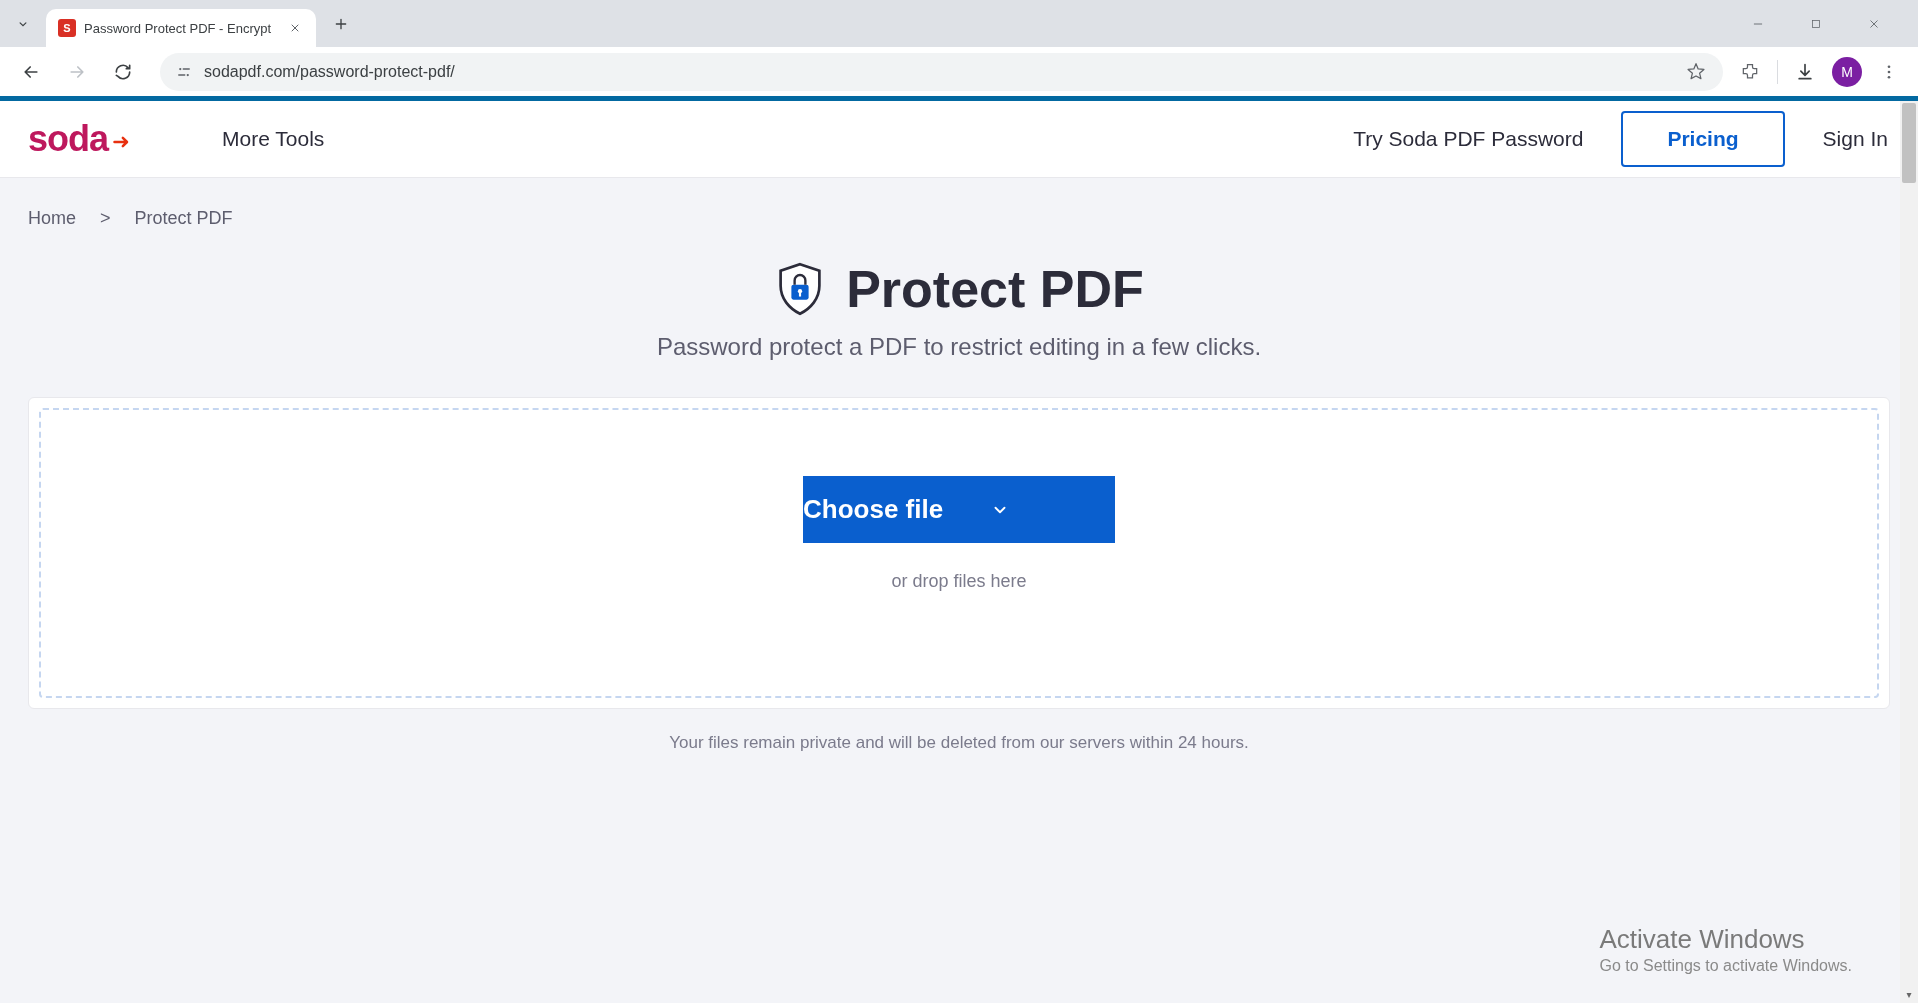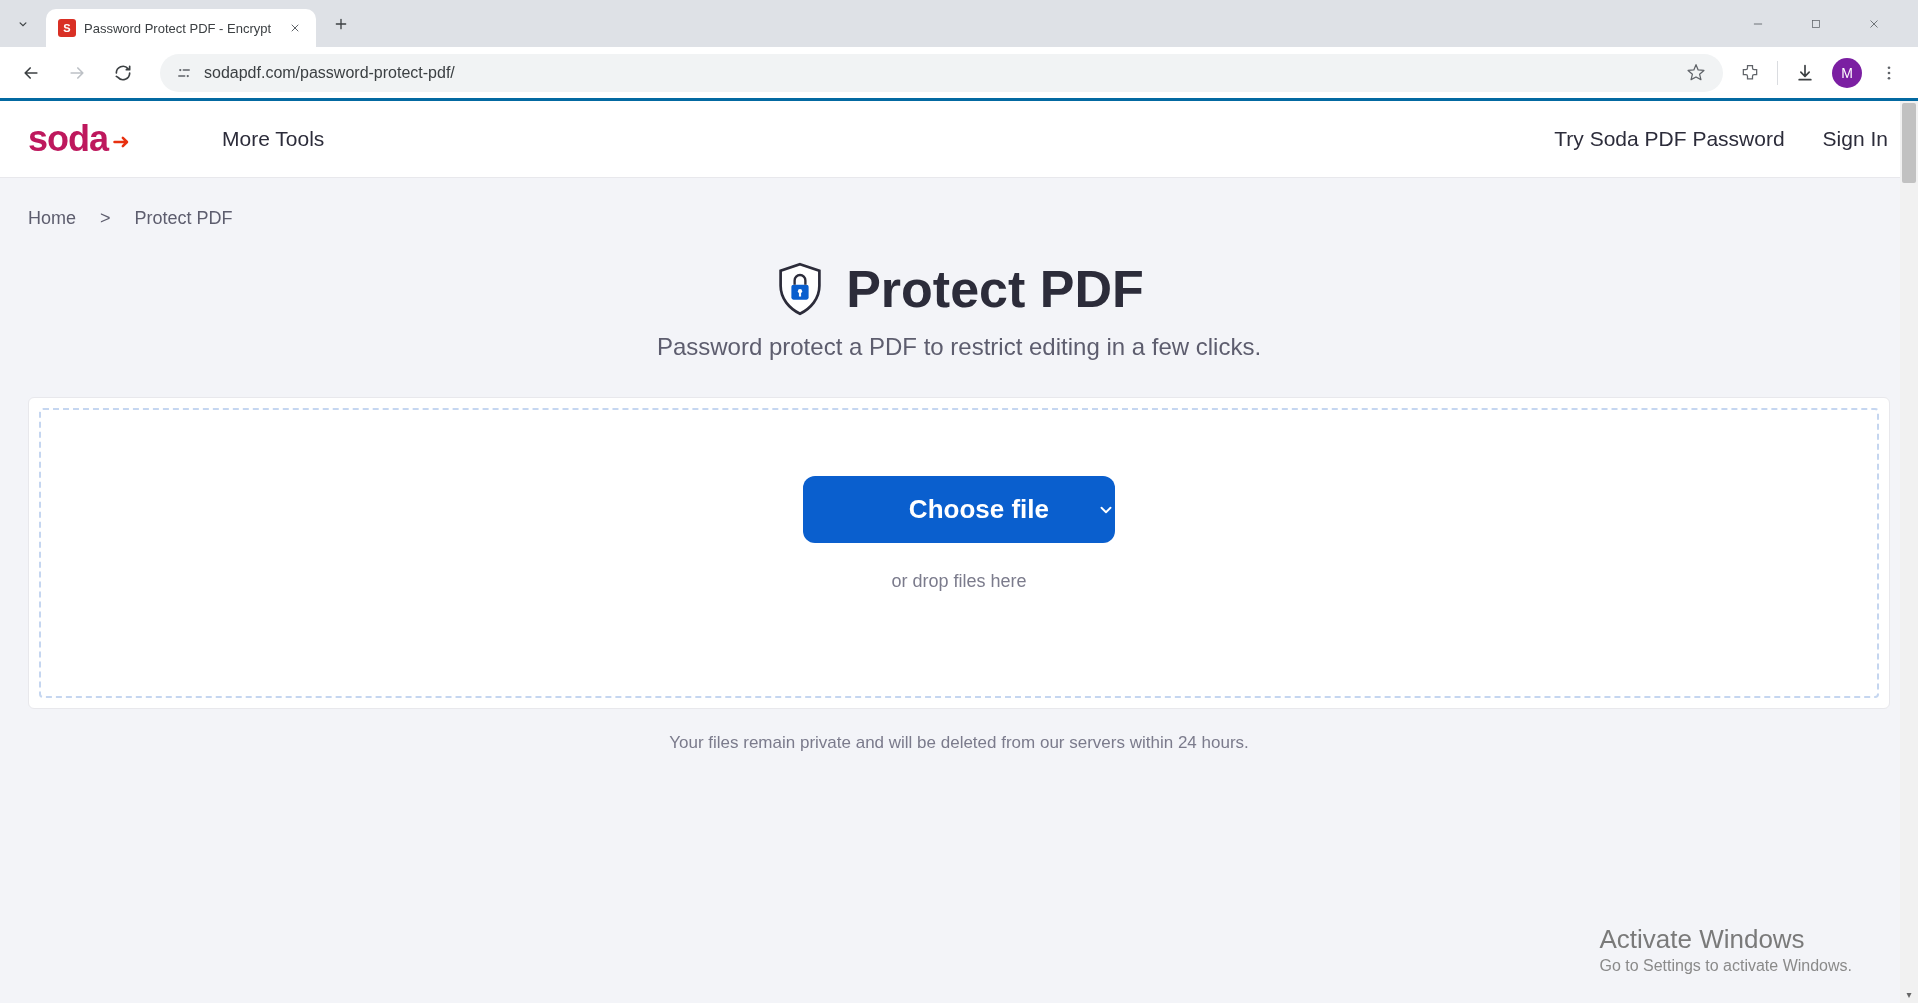--- a/index.html
+++ b/index.html
@@ -10,21 +10,21 @@
 .tab-bar { display: flex; align-items: center; height: 47px; padding: 0 8px; }
 .tab-dropdown { width: 30px; height: 30px; display: flex; align-items: center; justify-content: center; border-radius: 50%; cursor: pointer; margin-right: 8px; }
 .tab { display: flex; align-items: center; background: #fff; border-radius: 10px 10px 0 0; height: 38px; padding: 0 12px; min-width: 270px; margin-top: 9px; gap: 8px; }
 .tab-favicon { width: 18px; height: 18px; background: #d93025; border-radius: 3px; display: flex; align-items: center; justify-content: center; color: #fff; font-size: 11px; font-weight: bold; }
 .tab-title { font-size: 13px; color: #3c4043; flex: 1; white-space: nowrap; overflow: hidden; text-overflow: ellipsis; }
 .tab-close { width: 18px; height: 18px; display: flex; align-items: center; justify-content: center; cursor: pointer; }
 .new-tab { width: 30px; height: 30px; display: flex; align-items: center; justify-content: center; cursor: pointer; margin-left: 10px; }
 .window-controls { margin-left: auto; display: flex; gap: 18px; padding-right: 16px; }
 .win-btn { width: 40px; height: 30px; display: flex; align-items: center; justify-content: center; cursor: pointer; color: #5f6368; }
 
-.addr-bar { display: flex; align-items: center; height: 54px; background: #fff; padding: 0 14px; gap: 12px; border-bottom: 3px solid #0369a1; }
+.addr-bar { display: flex; align-items: center; height: 54px; background: #fff; padding: 0 14px; gap: 12px; border-bottom: 5px solid #0369a1; }
 .nav-btn { width: 34px; height: 34px; display: flex; align-items: center; justify-content: center; cursor: pointer; color: #5f6368; border-radius: 50%; }
 .nav-btn.disabled { color: #bdc1c6; }
 .url-container { flex: 1; display: flex; align-items: center; background: #f1f3f4; border-radius: 20px; height: 38px; padding: 0 14px; gap: 10px; margin-left: 8px; }
 .site-icon { width: 20px; height: 20px; display: flex; align-items: center; justify-content: center; color: #5f6368; }
 .url-text { font-size: 16px; color: #3c4043; flex: 1; }
 .star-btn { width: 26px; height: 26px; display: flex; align-items: center; justify-content: center; cursor: pointer; color: #5f6368; }
 .ext-btn, .dl-btn { width: 30px; height: 30px; display: flex; align-items: center; justify-content: center; cursor: pointer; color: #5f6368; }
 .divider { width: 1px; height: 24px; background: #dadce0; }
 .profile-btn { width: 30px; height: 30px; border-radius: 50%; background: #7b1fa2; color: #fff; display: flex; align-items: center; justify-content: center; font-size: 14px; font-weight: 500; cursor: pointer; }
 .menu-btn { width: 30px; height: 30px; display: flex; align-items: center; justify-content: center; cursor: pointer; color: #5f6368; }
@@ -55,21 +55,21 @@
 .hero-title-row { display: flex; align-items: center; justify-content: center; gap: 20px; }
 .hero-title { font-size: 52px; font-weight: 700; color: #2c2c3a; }
 .hero-subtitle { font-size: 24px; color: #5d5d6e; margin-top: 14px; font-weight: 400; }
 
 .main-card { background: #fff; border-radius: 6px; margin-top: 36px; padding: 10px; border: 1px solid #e8e8ec; }
 .dashed-area { border: 2px dashed #c5d6f0; border-radius: 4px; overflow: hidden; }
 .banner { background: #ddeafd; padding: 20px; display: flex; align-items: center; justify-content: center; gap: 14px; }
 .banner-icon { width: 22px; height: 22px; background: #0a5fce; border-radius: 50%; display: flex; align-items: center; justify-content: center; color: #fff; }
 .banner-text { font-size: 21px; color: #0a5fce; font-weight: 400; }
 .upload-area { padding: 66px 0 104px; text-align: center; }
-.choose-btn { display: inline-flex; align-items: center; justify-content: flex-end; background: #0a5fce; color: #fff; font-size: 26px; font-weight: 600; padding: 18px 0; width: 312px; border-radius: 12px; cursor: pointer; gap: 48px; }
+.choose-btn { display: inline-flex; align-items: center; justify-content: flex-start; background: #0a5fce; color: #fff; font-size: 26px; font-weight: 600; padding: 18px 0; width: 312px; border-radius: 0; cursor: pointer; gap: 48px; }
 .choose-btn-text { }
 .drop-text { margin-top: 28px; font-size: 18px; color: #7b7b8c; }
 
 .footer-note { text-align: center; font-size: 17px; color: #7b7b8c; margin-top: 24px; }
 
 .watermark { position: absolute; right: 66px; bottom: 28px; text-align: left; color: #8a8a8a; }
 .watermark-title { font-size: 26px; font-weight: 400; color: #7a7a7a; }
 .watermark-sub { font-size: 16px; color: #8a8a8a; margin-top: 2px; }
 
 svg { display: block; }
@@ -182,20 +182,21 @@
       <span class="logo-text">soda</span>
       <span class="logo-arrow">
         <svg width="24" height="20" viewBox="0 0 24 24">
             <path d="M3 12h14M13 7l5 5-5 5" stroke="#e8300f" stroke-width="3" fill="none" stroke-linecap="round" stroke-linejoin="round"></path>
           </svg>
       </span>
     </div>
     <div class="nav-more">More Tools</div>
     <div class="nav-right">
       <div class="nav-link">Try Soda PDF Password</div>
+      <div class="pricing-btn">Pricing</div>
       <div class="signin-link">Sign In</div>
     </div>
   </div>
 
   <div class="page-body">
     <div class="breadcrumb">
       <a>Home</a>
       <span class="breadcrumb-sep">&gt;</span>
       <span>Protect PDF</span>
     </div>

